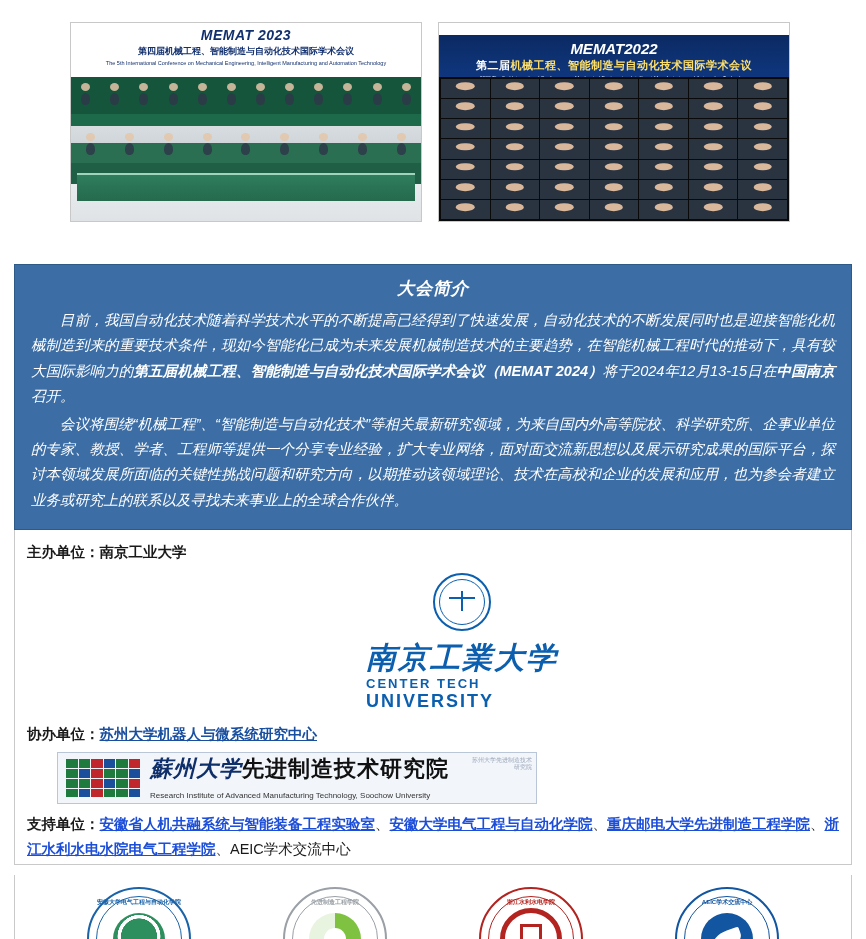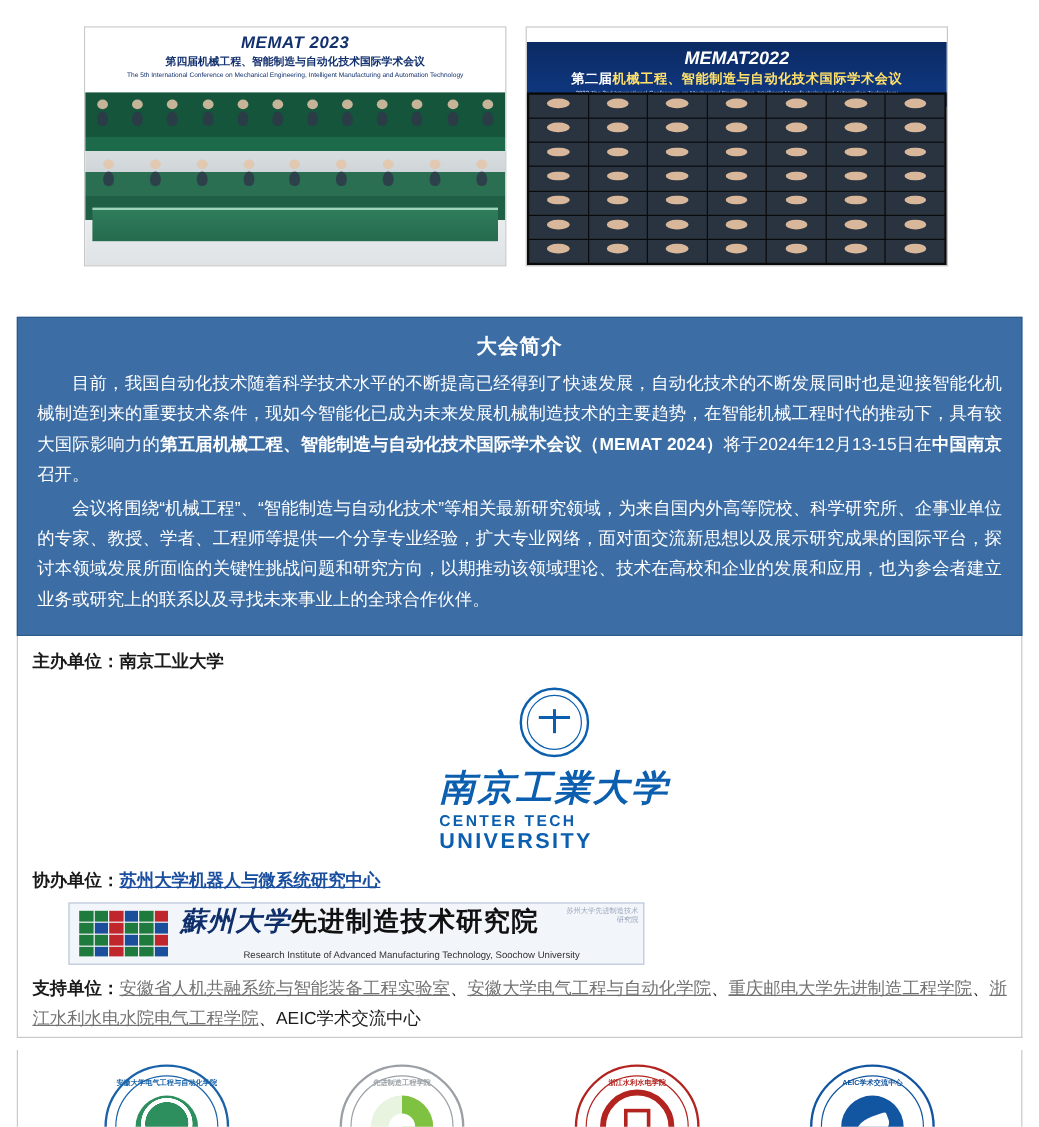--- a/index.html
+++ b/index.html
@@ -165,20 +165,21 @@
     background: #d8b79a;
   }
 
   
   .intro {
     margin: 42px 14px 0 14px;
     background: #3c6ea5;
     border: 1px solid #2e5a8a;
     color: #ffffff;
     box-sizing: border-box;
+    font-style: italic;
   }
   .intro-title {
     text-align: center;
     font-size: 17px;
     font-weight: bold;
     padding: 12px 0 6px 0;
     letter-spacing: 1px;
   }
   .intro-body {
     padding: 2px 16px 14px 16px;
@@ -204,23 +205,24 @@
   .unit-line {
     font-size: 14.5px;
     line-height: 1.7;
     margin: 2px 0;
     color: #1a1a1a;
   }
   .unit-label {
     font-weight: bold;
   }
   .unit-link {
-    color: #737373;
+    color: #1d4ed8;
     text-decoration: underline;
     cursor: pointer;
+    font-weight: bold;
   }
   .unit-strong-link {
     color: #1a4fa0;
     text-decoration: underline;
     font-weight: bold;
     cursor: pointer;
   }
   .unit-plain {
     color: #1a1a1a;
   }
@@ -325,21 +327,20 @@
     letter-spacing: 1px;
   }
   .sc-cn em {
     font-style: italic;
     color: #0f2f6b;
   }
   .sc-en {
     font-size: 8px;
     color: #333;
     margin-top: 11px;
-    text-align: center;
   }
   .sc-right {
     position: absolute;
     right: 4px;
     top: 4px;
     font-size: 6px;
     color: #9aa7ba;
     width: 60px;
     line-height: 1.2;
     text-align: right;

